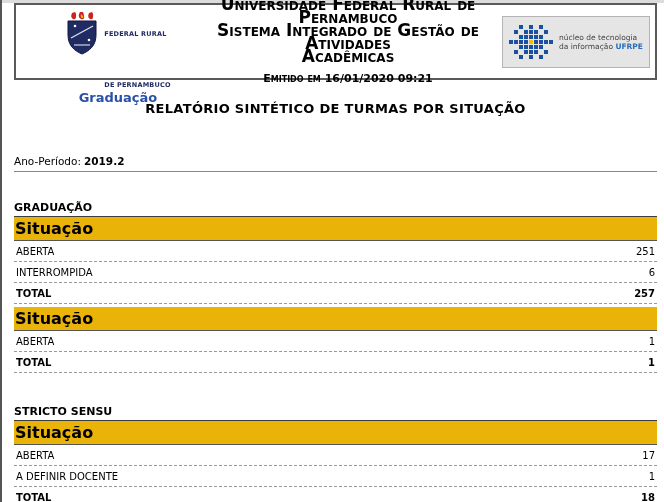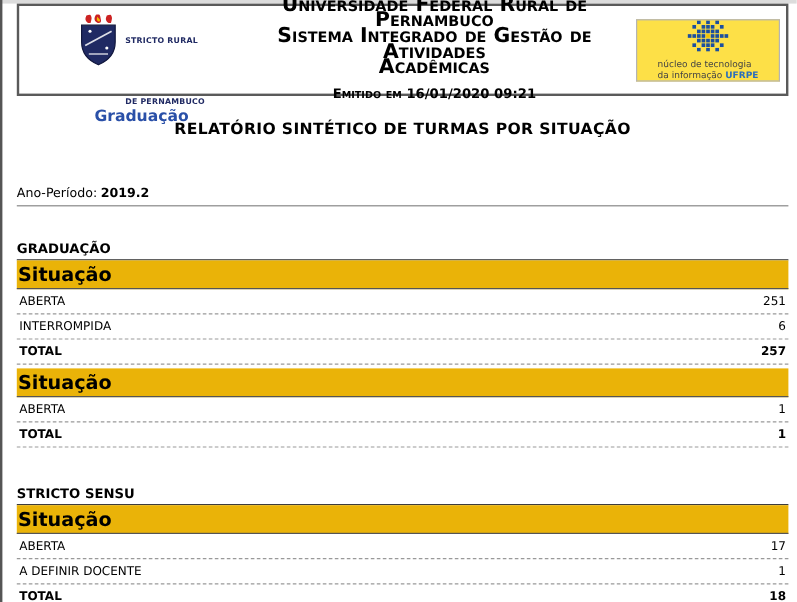--- a/index.html
+++ b/index.html
@@ -16,22 +16,22 @@
   .hdr-left { width:178px; padding-left:26px; display:flex; flex-direction:column; align-items:center; }
   .logo-row { display:flex; align-items:center; gap:5px; }
   .uni-lines { display:flex; flex-direction:column;gap:43px; }
   .uni-lines span { font-size:6.5px; font-weight:bold; color:#202a63; line-height:8px; letter-spacing:.2px; }
   .modulo { font-size:13px; font-weight:bold; color:#2a50a8; margin-top:1px; }
 
   .hdr-center { flex:1; text-align:center; }
   .sc { font-variant:small-caps; font-weight:bold; font-size:17px; line-height:13px; }
   .emitted { margin-top:9px; font-size:11px; }
 
-  .nti-box { border:1px solid #b4b4b4; margin-right:5px; height:52px; width:120px;
-             display:flex; align-items:center; justify-content:center; gap:6px; background:#fde047;flex-direction:column; }
+  .nti-box { border:1px solid #b4b4b4; margin-right:5px; height:52px; width:148px;
+             display:flex; align-items:center; justify-content:center; gap:6px; background:#e5e5e5; }
   .nti-text { font-size:7.5px; line-height:9px; color:#444; }
   .nti-brand { color:#2a6ebb; font-weight:bold; }
 
   
   .title { margin-top:21px; text-align:center; font-size:13px; font-weight:bold; letter-spacing:.3px; }
   .period { margin-top:39px; font-size:10.5px; padding-bottom:4px; border-bottom:1px solid #888; }
   .period b { margin-left:3px; }
 
   
   .sections { margin-top:29px; }
@@ -62,21 +62,21 @@
           <path d="M16 2 q-1 3 1 4 q2 0 1 -2 z" fill="#f5b800"></path>
           <path d="M24 1 q-2 4 1 6 q3 1 3 -2 q1 -3 -1 -5 z" fill="#cc2222"></path>
           <path d="M3 9 h28 v14 c0 11 -7 16 -14 19 c-7 -3 -14 -8 -14 -19 z" fill="#202a63" stroke="#11173d" stroke-width="1"></path>
           <path d="M6 26 l22 -12" stroke="#ffffff" stroke-width="1.4" opacity="0.85"></path>
           <circle cx="10" cy="14" r="1.3" fill="#fff"></circle>
           <circle cx="24" cy="28" r="1.3" fill="#fff"></circle>
           <path d="M9 33 h16" stroke="#ffffff" stroke-width="1.2" opacity="0.8"></path>
         </svg>
         <div class="uni-lines">
           <span>UNIVERSIDADE</span>
-          <span>STRICTO RURAL</span>
+          <span>FEDERAL RURAL</span>
           <span>DE PERNAMBUCO</span>
         </div>
       </div>
       <div class="modulo">Graduação</div>
     </div>
 
     <div class="hdr-center">
       <div class="sc">Universidade Federal Rural de Pernambuco</div>
       <div class="sc">Sistema Integrado de Gestão de Atividades</div>
       <div class="sc">Acadêmicas</div>

